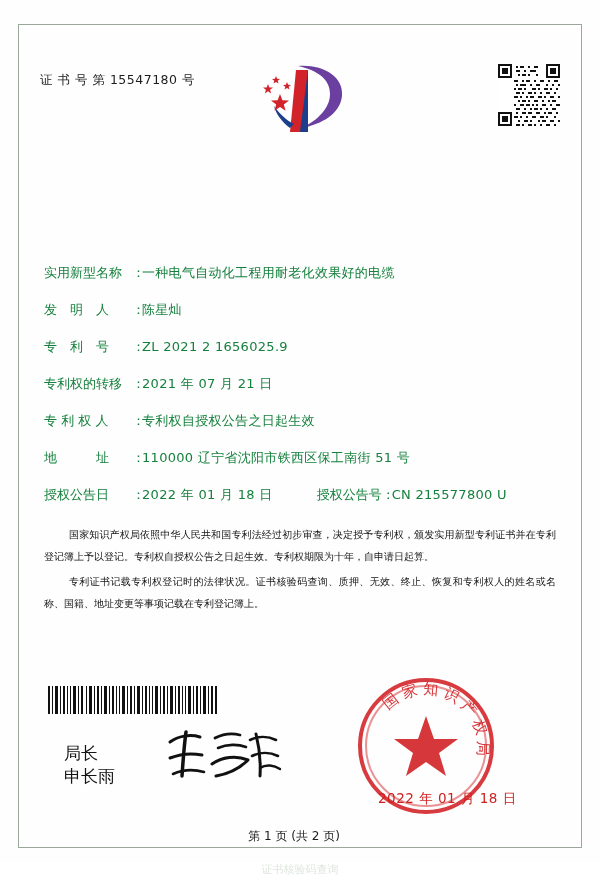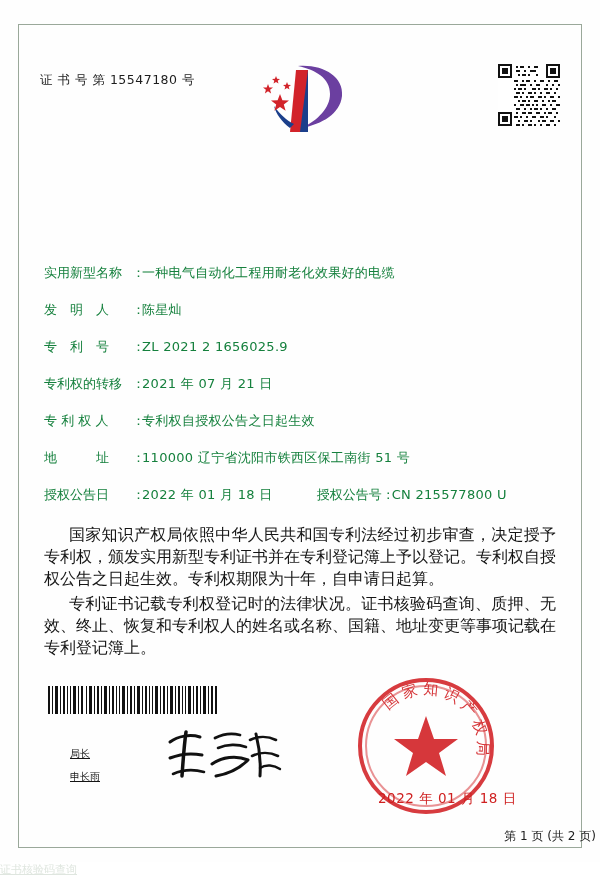--- a/index.html
+++ b/index.html
@@ -91,43 +91,42 @@
   .field-row.split .right-label {
     display: inline-block;
     margin-left: 44px;
   }
   
   .para-wrap {
     position: absolute;
     left: 44px;
     top: 524px;
     width: 512px;
-    font-size: 16px;
+    font-size: 10px;
     line-height: 22px;
     color: #151515;
     text-align: justify;
   }
   .para { text-indent: 25px; margin-bottom: 3px; }
   
   .barcode {
     position: absolute;
     left: 48px;
     top: 686px;
     width: 170px;
     height: 28px;
   }
   
   .sign-label {
     position: absolute;
-    left: 70px;
+    left: 64px;
     top: 742px;
-    font-size: 10px;
+    font-size: 17px;
     line-height: 23px;
     color: #141414;
-    text-decoration: underline;
   }
   .sign-hand {
     position: absolute;
     left: 160px;
     top: 724px;
     width: 126px;
     height: 64px;
   }
   
   .seal {
@@ -141,33 +140,33 @@
     position: absolute;
     left: 378px;
     top: 790px;
     font-size: 13.5px;
     color: #cf2020;
     letter-spacing: 0.5px;
   }
   
   .page-foot {
     position: absolute;
-    left: 0; right: 4px;
+    left: 0; right: 12px;
     top: 828px;
-    text-align: right;
+    text-align: center;
     font-size: 12px;
     color: #1b1b1b;
   }
   .bottom-faint {
     position: absolute;
     left: 0; right: 0;
     top: 862px;
+    text-align: center;
     font-size: 11px;
     color: #dfe6df;
-    text-decoration: underline;
   }
 </style>
 </head>
 <body>
 
 <div class="page">
 
   <div class="border-outer"></div>
 
   <div class="cert-no">证 书 号 第 15547180 号</div>

